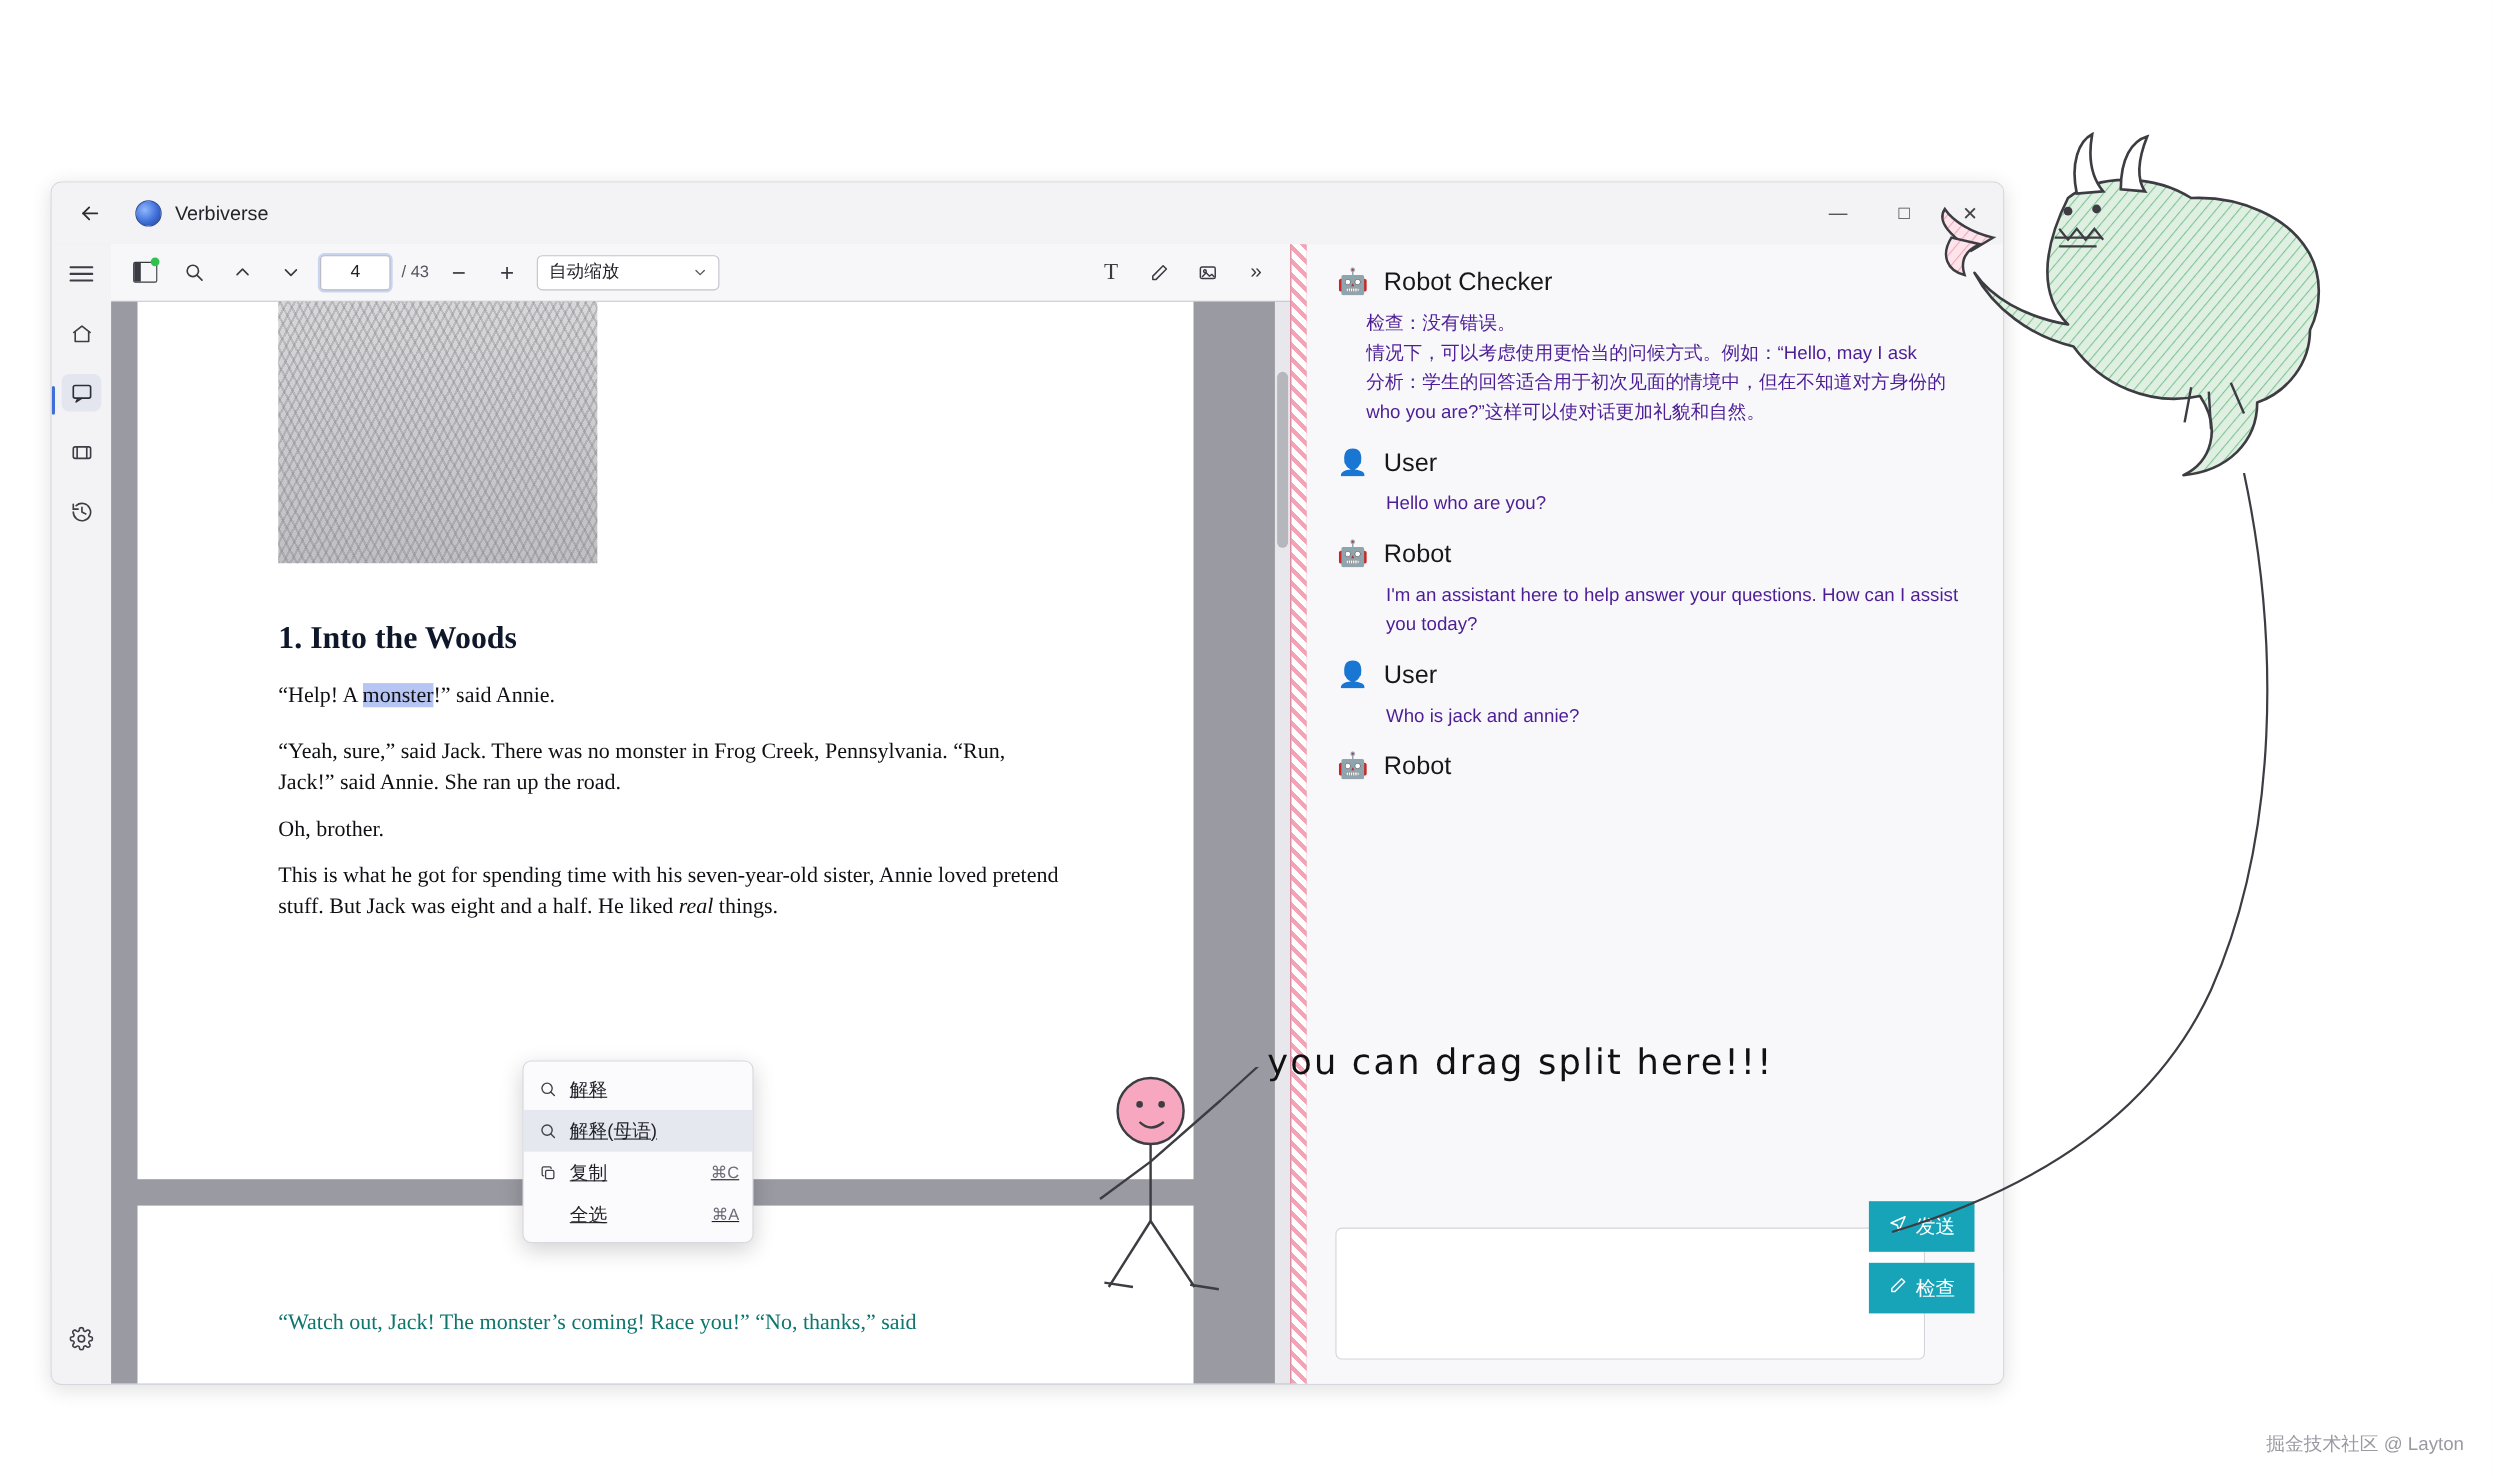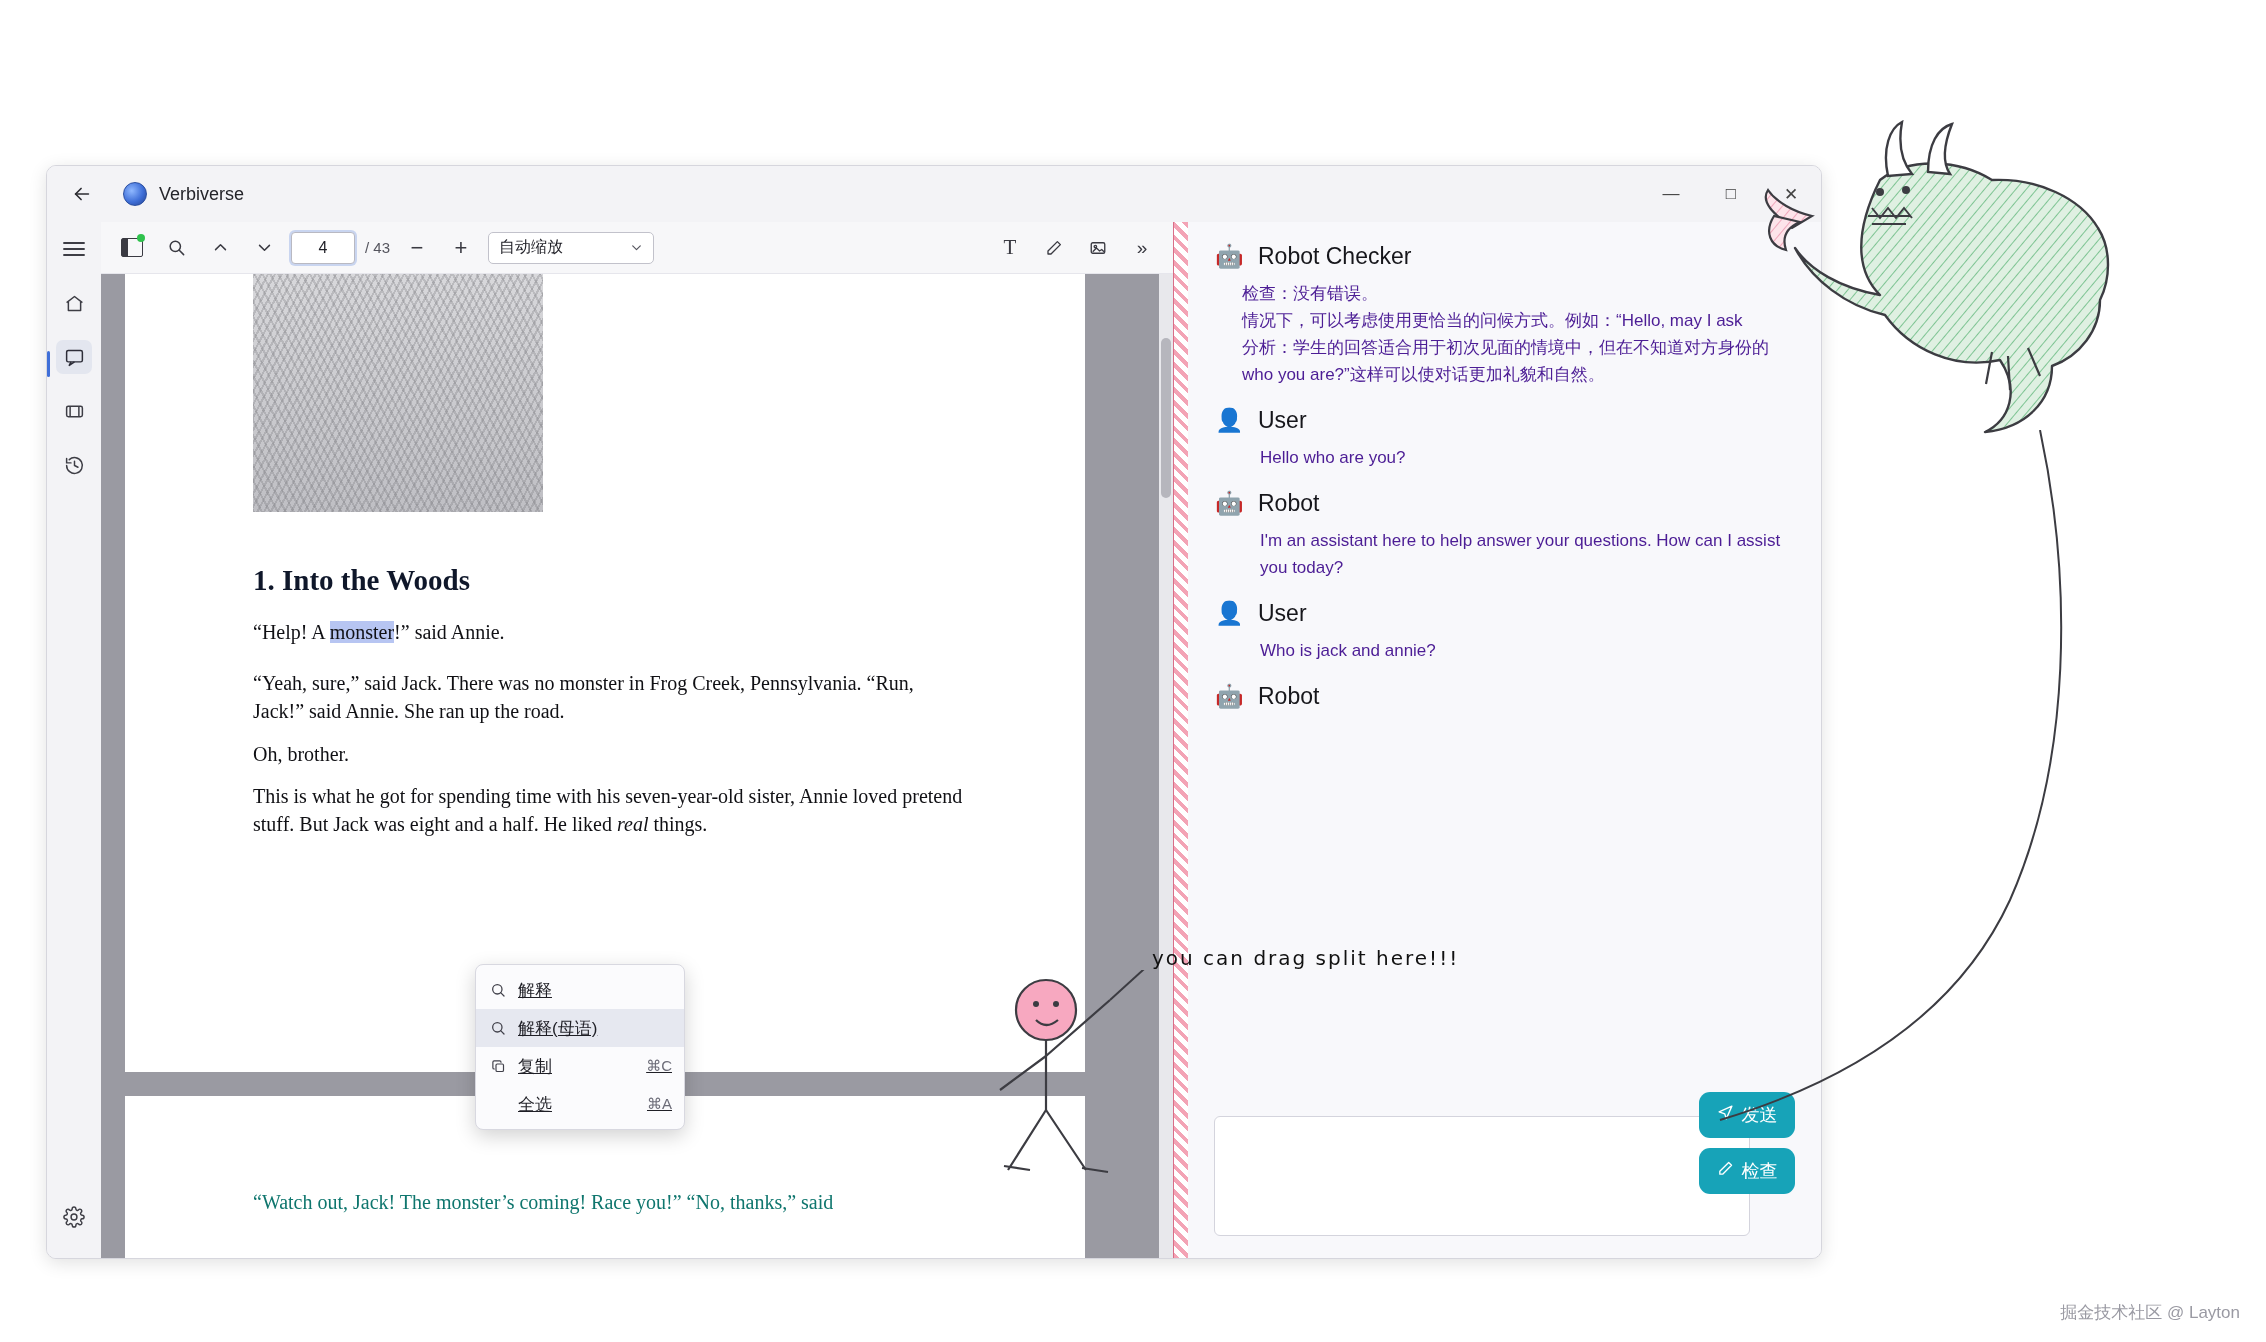--- a/index.html
+++ b/index.html
@@ -27,21 +27,21 @@
     white-space: nowrap;
   }
   #annot-top {
     left: 1628px;
     top: 42px;
     font-size: 30px;
   }
   #annot-split {
     left: 1152px;
     top: 946px;
-    font-size: 20px;
+    font-size: 32px;
     text-align: right;
   }
 
   
   .app-window {
     position: absolute;
     left: 46px;
     top: 165px;
     width: 1774px;
     height: 1092px;
@@ -399,21 +399,21 @@
   }
   .chat-btns {
     position: absolute;
     right: 0; top: -24px;
     display: flex;
     flex-direction: column;
     gap: 10px;
   }
   .chat-btn {
     width: 96px; height: 46px;
-    border-radius: 11px;
+    border-radius: 0;
     background: #17a3b8;
     color: #ffffff;
     display: flex;
     align-items: center;
     justify-content: center;
     gap: 8px;
     font-size: 18px;
   }
 
   

